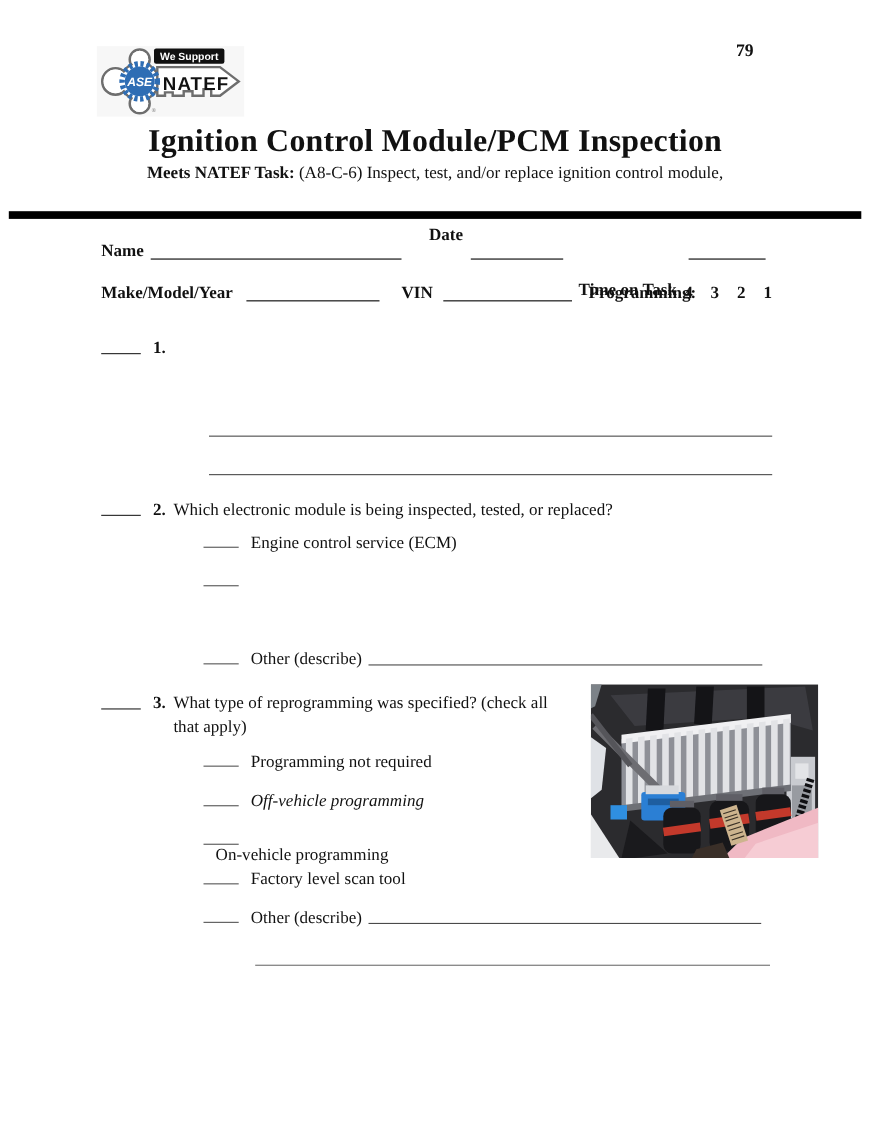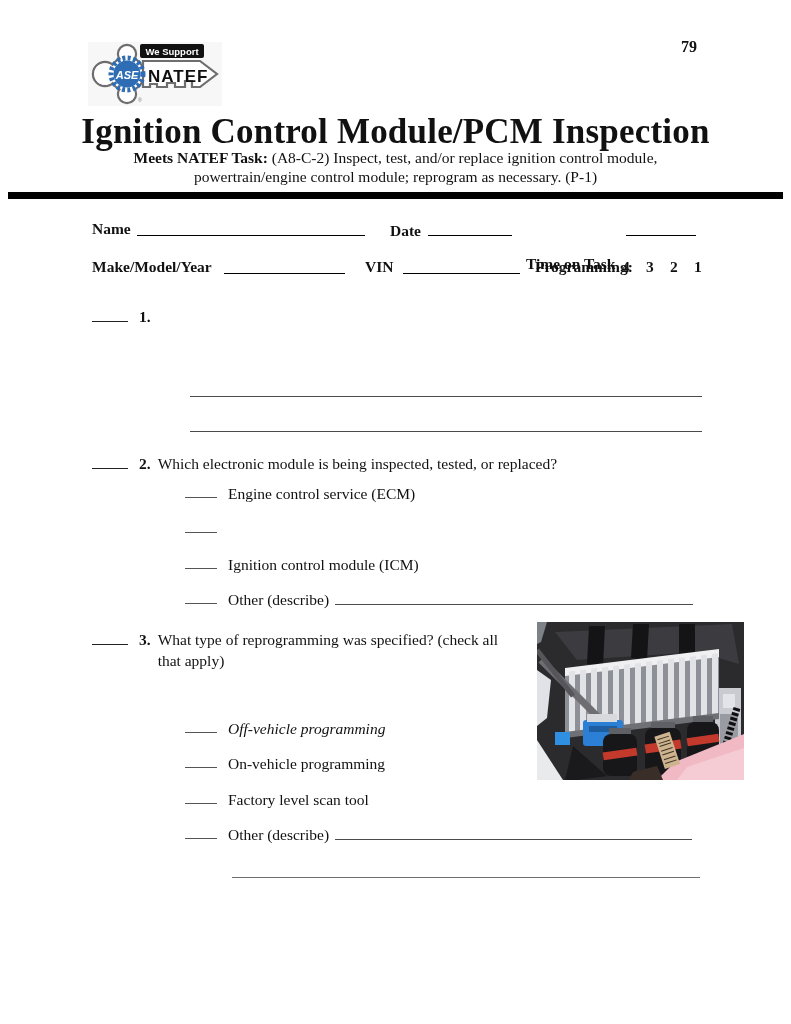--- a/index.html
+++ b/index.html
@@ -6,21 +6,21 @@
   html,body { background:#888; }
   .page {
     position:relative; width:791px; height:1024px; margin:0 auto;
     background:#ffffff; overflow:hidden;
     font-family:"Liberation Serif", serif; color:#111; font-size:15.5px;
   }
   .abs { position:absolute; }
   .b { font-weight:bold; }
   .center { width:100%; text-align:center; }
   .page-num { font-size:16px; font-weight:bold; }
-  .title { font-size:35px; font-weight:bold; letter-spacing:0.2px; }
+  .title { font-size:29px; font-weight:bold; letter-spacing:0.2px; }
   .subline { font-size:15.5px; }
   .rule { background:#000; height:7px; }
   .fline { display:inline-block; border-bottom:1.6px solid #000; height:15px; vertical-align:baseline; }
   .wline { border-bottom:1.2px solid #4a4a4a; height:0; }
   .gline { border-bottom:1.6px solid #6f6f6f; height:0; }
   .qrow { display:flex; align-items:flex-start; }
   .score-blank { width:36px; border-bottom:1.8px solid #222; height:0; margin-top:15px; flex:0 0 auto; }
   .qnum { font-weight:bold; margin:0 7px 0 11px; flex:0 0 auto; }
   .qtext { line-height:21px; }
   .optrow { display:flex; align-items:flex-start; position:absolute; }
@@ -29,21 +29,21 @@
   .opt-line { border-bottom:1.2px solid #4a4a4a; height:0; margin-top:14px; margin-left:6px; flex:0 0 auto; }
   .logo-box { background:#f7f7f7; }
   .photo-frame { overflow:hidden; }
   svg text { font-family:"Liberation Sans", sans-serif; }
 </style>
 </head>
 <body>
 
 <div class="page">
 
-  <div class="abs page-num" style="top:38px; right:94px;">79</div>
+  <div class="abs page-num" style="top:38px; right:106px;">79</div>
 
   <div class="abs logo-box" style="left:88px; top:42px; width:134px; height:64px;">
     <svg width="134" height="64" viewBox="0 0 134 64">
 
       <g stroke="#6e6e6e" stroke-width="2.4" fill="#ffffff">
         <circle cx="39" cy="12" r="9"></circle>
         <circle cx="17" cy="32" r="12"></circle>
         <circle cx="39" cy="52" r="9"></circle>
         <circle cx="39" cy="32" r="17"></circle>
       </g>
@@ -64,29 +64,28 @@
       <text x="84" y="12.5" font-size="9.5" font-weight="bold" fill="#ffffff" text-anchor="middle">We Support</text>
 
       <text x="60" y="39.5" font-size="17" font-weight="bold" letter-spacing="1" fill="#111111">NATEF</text>
       <text x="50" y="60" font-size="5" fill="#777">®</text>
     </svg>
   </div>
 
   <div class="abs center title" style="top:112px;">Ignition Control Module/PCM Inspection</div>
   <div class="abs center subline" style="top:149px;">
     <span class="b">Meets NATEF Task:</span>
-    <span>(A8-C-2)  Inspect, test, and/or replace ignition control module,</span>
-  </div>
-  <div class="abs center subline" style="top:168px;">powertrain/engine control module; reprogram as necessary.  (P-1)</div>
+    <span>(A8-C-6)  Inspect, test, and/or replace ignition control module,</span>
+  </div>
 
   <div class="abs rule" style="left:8px; top:192px; width:775px;"></div>
 
   <div class="abs b" style="left:92px; top:220px;">Name</div>
   <div class="abs fline" style="left:137px; top:221px; width:228px;"></div>
-  <div class="abs b" style="left:390px; top:222px;">Date</div>
+  <div class="abs b" style="left:390px; top:205px;">Date</div>
   <div class="abs fline" style="left:428px; top:221px; width:84px;"></div>
   <div class="abs b" style="left:526px; top:220px;margin-top:35px;">Time on Task</div>
   <div class="abs fline" style="left:626px; top:221px; width:70px;"></div>
 
   <div class="abs b" style="left:92px; top:258px;">Make/Model/Year</div>
   <div class="abs fline" style="left:224px; top:259px; width:121px;"></div>
   <div class="abs b" style="left:365px; top:258px;">VIN</div>
   <div class="abs fline" style="left:403px; top:259px; width:117px;"></div>
   <div class="abs b" style="left:535px; top:258px;">Programming:</div>
   <div class="abs b" style="left:622px; top:258px;">4</div>
@@ -106,40 +105,40 @@
     <span class="qnum qtext">2.</span>
     <span class="qtext" style="width:552px;">Which electronic module is being inspected, tested, or replaced?</span>
   </div>
   <div class="optrow" style="left:185px; top:484px;">
     <span class="opt-blank"></span>
     <span class="opt-label">Engine control service (ECM)</span>
   </div>
   <div class="optrow" style="left:185px; top:519px;">
     <span class="opt-blank"></span>
   </div>
-  <div class="optrow" style="left:185px; top:555px;">
-    <span class="opt-blank"></span>
-    <span class="opt-label">Ignition control module (ICM)</span>
-  </div>
   <div class="optrow" style="left:185px; top:590px;">
     <span class="opt-blank"></span>
     <span class="opt-label">Other (describe)</span>
     <span class="opt-line" style="width:358px;"></span>
   </div>
 
   <div class="abs qrow" style="left:92px; top:629px; width:440px;">
     <span class="score-blank"></span>
     <span class="qnum qtext">3.</span>
     <span class="qtext" style="width:362px;">What type of reprogramming was specified?  (check all that apply)</span>
   </div>
+  <div class="optrow" style="left:185px; top:683px;">
+    <span class="opt-blank"></span>
+    <span class="opt-label">Programming not required</span>
+  </div>
   <div class="optrow" style="left:185px; top:719px;font-style:italic;">
     <span class="opt-blank"></span>
     <span class="opt-label">Off-vehicle programming</span>
   </div>
-  <div class="optrow" style="left:185px; top:754px;">
+  <div class="optrow" style="left:185px; top:754px;flex-direction:column;">
     <span class="opt-blank"></span>
     <span class="opt-label">On-vehicle programming</span>
   </div>
   <div class="optrow" style="left:185px; top:790px;">
     <span class="opt-blank"></span>
     <span class="opt-label">Factory level scan tool</span>
   </div>
   <div class="optrow" style="left:185px; top:825px;">
     <span class="opt-blank"></span>
     <span class="opt-label">Other (describe)</span>

